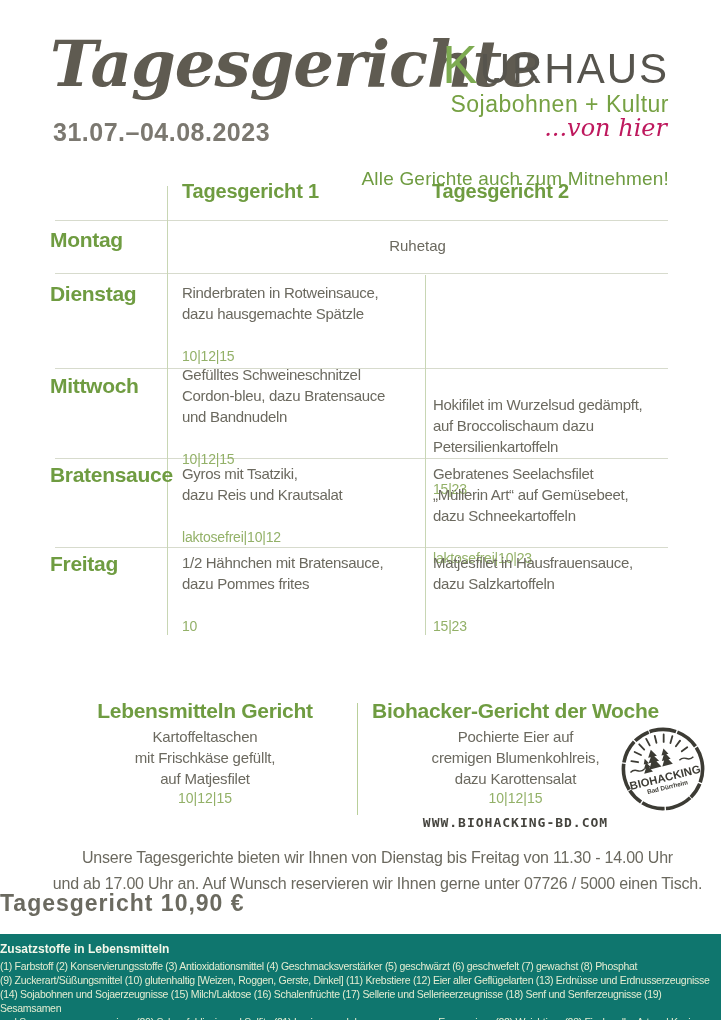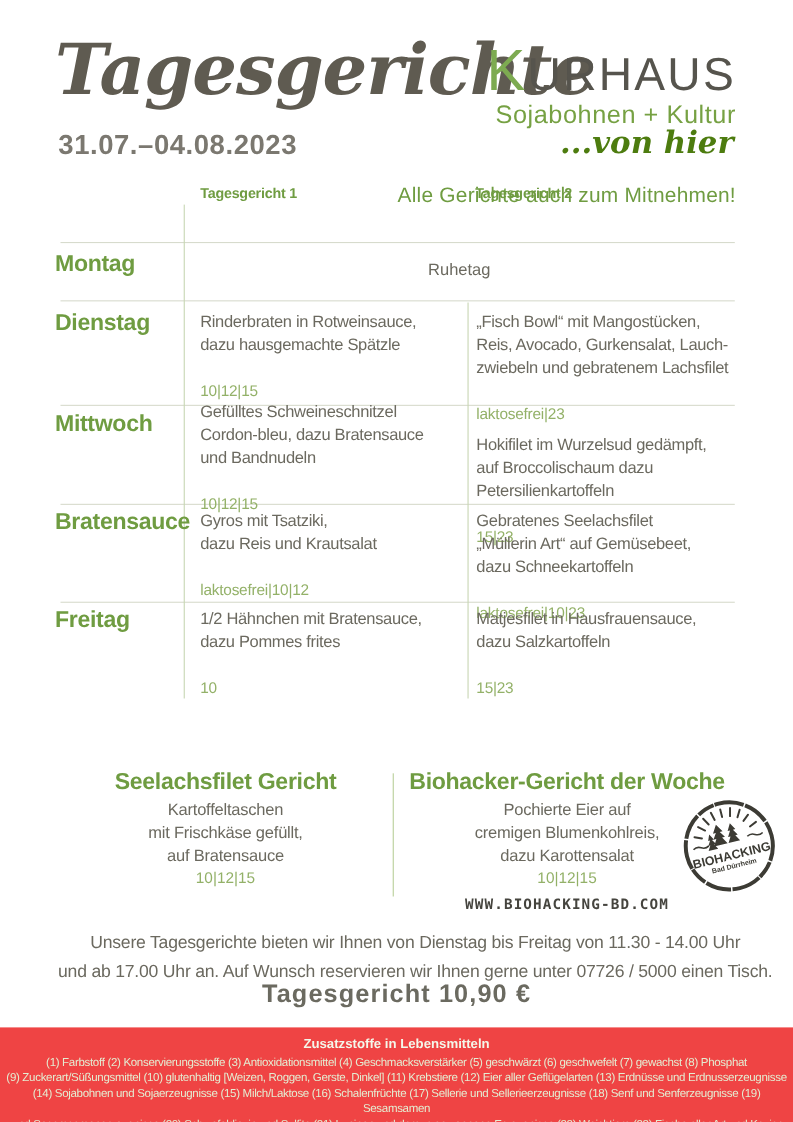--- a/index.html
+++ b/index.html
@@ -17,33 +17,33 @@
   }
   .date-range {
     position:absolute; left:53px; top:118px;
     font-size:25px; font-weight:bold; color:#7b7870; letter-spacing:0.5px;
   }
   .logo { position:absolute; right:52px; top:38px; text-align:right; line-height:1; }
   .logo-word { white-space:nowrap; color:#56544d; font-size:42px; letter-spacing:2px; }
   .logo-word .initial { font-size:53px; color:#7dab51; }
   .logo-sub { color:#76a143; font-size:23px; margin-top:2px; letter-spacing:0.5px; }
   .logo-tag {
-    font-family:"DejaVu Serif", serif; font-style:italic; font-weight:bold;
-    color:#4d7c0f; font-size:28px; margin-top:0px; padding-right:2px;
+    font-family:"DejaVu Serif", serif; font-style:italic; font-weight:normal;
+    color:#be185d; font-size:24px; margin-top:0px; padding-right:2px;
   }
   .takeaway {
     position:absolute; right:52px; top:132px;
     color:#6f9c41; font-size:19px; letter-spacing:0.2px;margin-top:36px;
   }
   
   .hline { position:absolute; left:55px; width:613px; height:1px; background:#d7dbcd; }
   .vline { position:absolute; width:1px; background:#c8d6b4; }
   .col-header {
-    position:absolute; top:168px; color:#6f9c41;
-    font-size:13px; font-weight:bold; letter-spacing:-0.2px;
+    position:absolute; top:180px; color:#6f9c41;
+    font-size:20px; font-weight:bold; letter-spacing:-0.2px;
   }
   .day {
     position:absolute; left:50px; color:#6f9c41;
     font-size:21px; font-weight:bold; letter-spacing:-0.3px;
   }
   .ruhetag {
     position:absolute; left:167px; width:501px; top:237px;
     text-align:center; font-size:15px; color:#6b695f;
   }
   .dish {
@@ -70,27 +70,27 @@
     font-family:"DejaVu Sans Mono", monospace; font-weight:bold;
     font-size:13px; letter-spacing:1px; color:#45443e;
   }
   
   .hours {
     position:absolute; left:17px; width:721px; top:845px; text-align:center;
     font-size:16px; line-height:26px; letter-spacing:-0.2px;
     color:#6b695f; white-space:pre-line;
   }
   .price {
-    position:absolute; left:0; width:721px; top:890px; text-align:center;
+    position:absolute; left:0; width:721px; top:890px; 
     font-size:23px; font-weight:bold; letter-spacing:1px; color:#6b6a60;
   }
   
   .footer {
     position:absolute; left:0; top:934px; width:721px; height:86px;
-    background:#ef4444; text-align:center; padding-top:8px;
+    background:#0f766e; text-align:left; padding-top:8px;
   }
   .footer-title { font-size:12px; font-weight:bold; color:#f4f7ea; margin-bottom:3px; }
   .footer-line { font-size:10.5px; line-height:14px; letter-spacing:-0.3px; color:#e4ecd1; }
 </style>
 <title>Tagesgerichte</title></head>
 <body>
 
 <div class="page">
 
   <div class="script-title">Tagesgerichte</div>
@@ -114,24 +114,20 @@
   <div class="col-header" style="left:182px;">Tagesgericht 1</div>
   <div class="col-header" style="left:432px;">Tagesgericht 2</div>
 
   <div class="day" style="top:228px;">Montag</div>
   <div class="ruhetag">Ruhetag</div>
 
   <div class="day" style="top:282px;">Dienstag</div>
   <div class="dish c1" style="top:282px;"><span>Rinderbraten in Rotweinsauce,
 dazu hausgemachte Spätzle</span><br>
     <span class="allergens">10|12|15</span></div>
-  <div class="dish c2" style="top:282px;"><span>„Fisch Bowl“ mit Mangostücken,
-Reis, Avocado, Gurkensalat, Lauch-
-zwiebeln und gebratenem Lachsfilet</span><br>
-    <span class="allergens">laktosefrei|23</span></div>
 
   <div class="day" style="top:374px;">Mittwoch</div>
   <div class="dish c1" style="top:364px;"><span>Gefülltes Schweineschnitzel
 Cordon-bleu, dazu Bratensauce
 und Bandnudeln</span><br>
     <span class="allergens">10|12|15</span></div>
   <div class="dish c2" style="top:374px;margin-top:20px;"><span>Hokifilet im Wurzelsud gedämpft,
 auf Broccolischaum dazu
 Petersilienkartoffeln</span><br>
     <span class="allergens">15|23</span></div>
@@ -147,24 +143,24 @@
 
   <div class="day" style="top:552px;">Freitag</div>
   <div class="dish c1" style="top:552px;"><span>1/2 Hähnchen mit Bratensauce,
 dazu Pommes frites</span><br>
     <span class="allergens">10</span></div>
   <div class="dish c2" style="top:552px;"><span>Matjesfilet in Hausfrauensauce,
 dazu Salzkartoffeln</span><br>
     <span class="allergens">15|23</span></div>
 
   <div class="special special-veg">
-    <div class="special-title">Seelachsfilet Gericht</div>
+    <div class="special-title">Lebensmitteln Gericht</div>
     <div class="special-text">Kartoffeltaschen
 mit Frischkäse gefüllt,
-auf Bratensauce</div>
+auf Matjesfilet</div>
     <div class="special-allergens">10|12|15</div>
   </div>
 
   <div class="special-divider"></div>
 
   <div class="special special-bio">
     <div class="special-title">Biohacker-Gericht der Woche</div>
     <div class="special-text">Pochierte Eier auf
 cremigen Blumenkohlreis,
 dazu Karottensalat</div>

